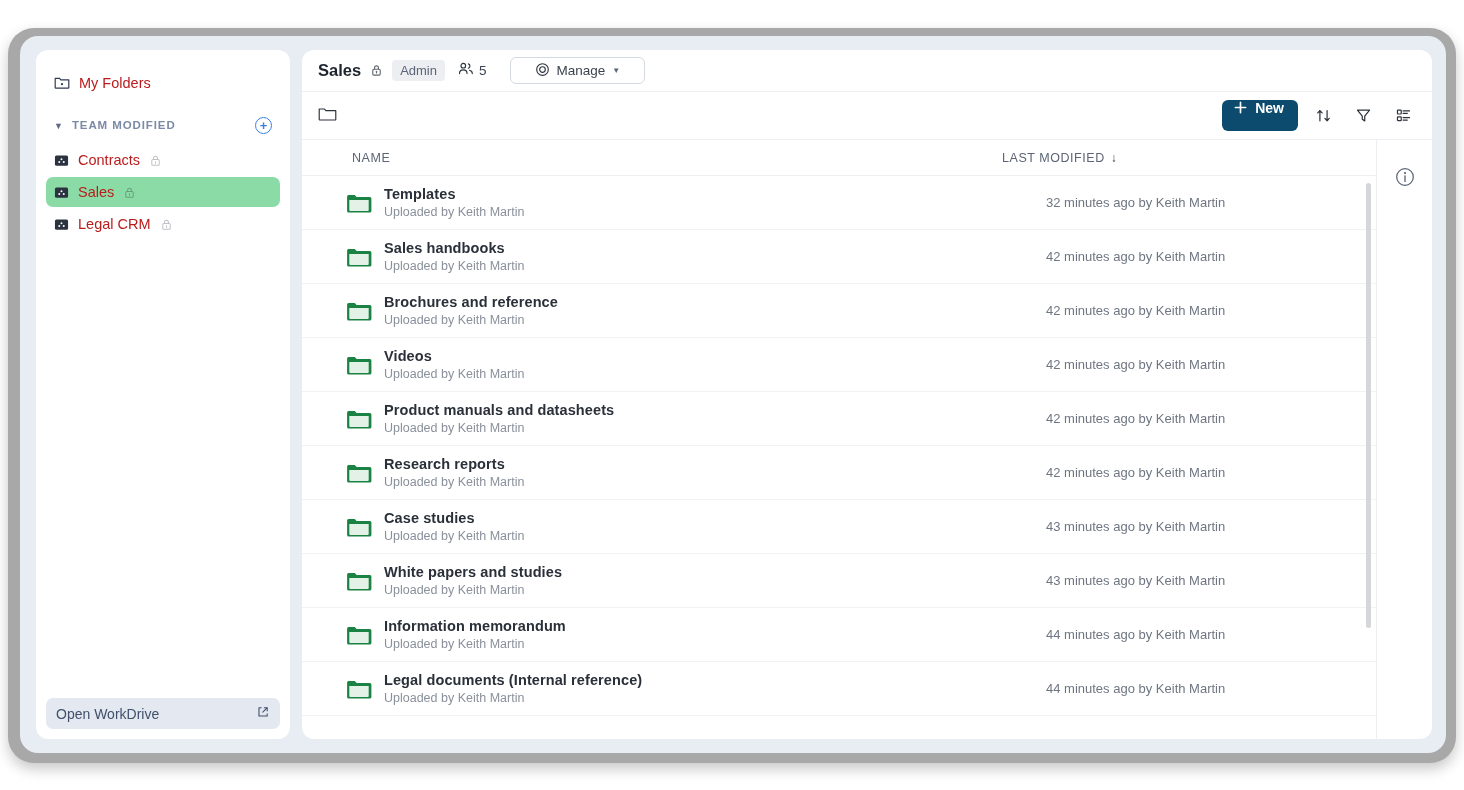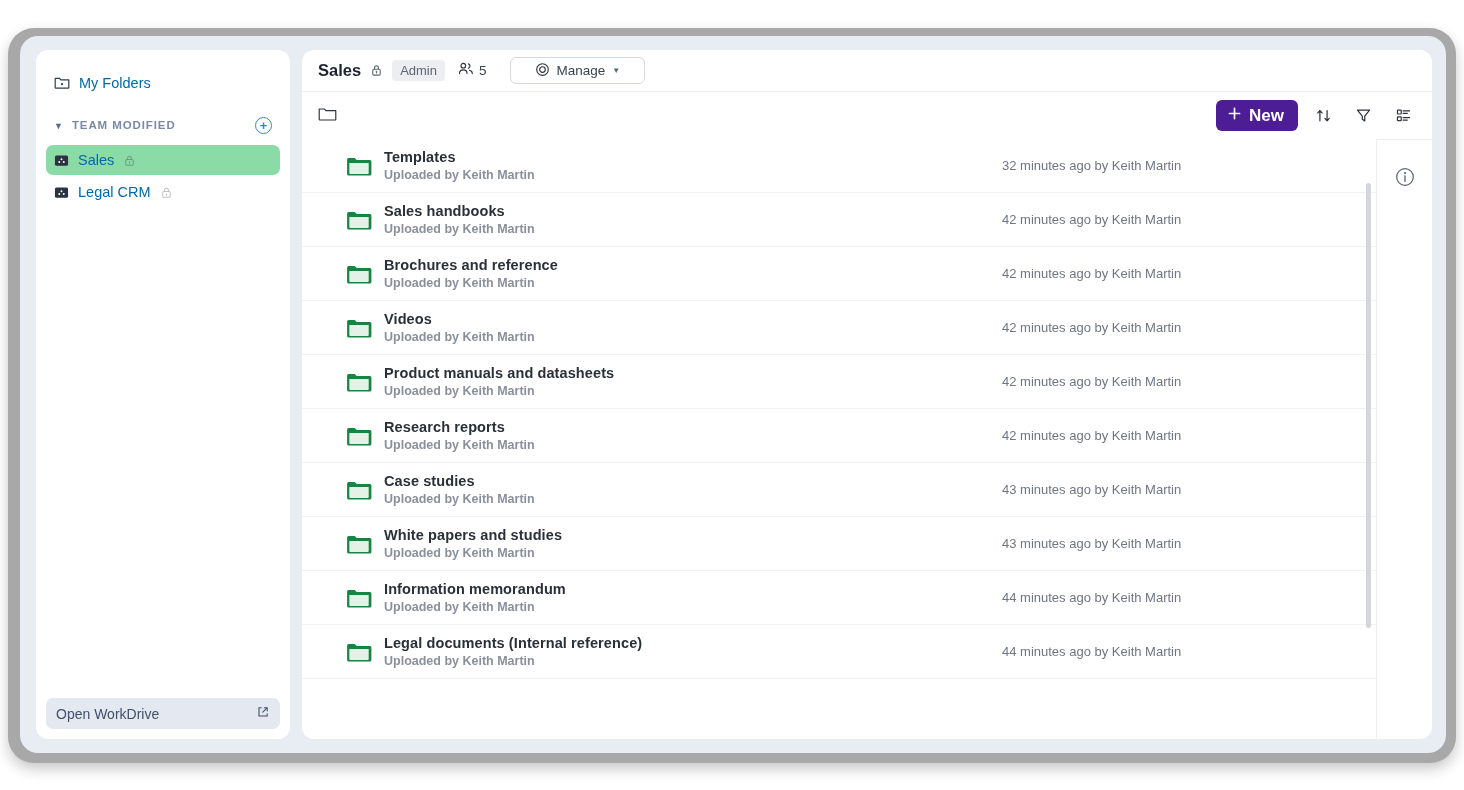--- a/index.html
+++ b/index.html
@@ -43,21 +43,21 @@
   }
   .side-row {
     display: flex;
     align-items: center;
     gap: 9px;
     height: 30px;
     margin: 0 10px;
     padding: 0 8px;
     border-radius: 7px;
     font-size: 14.5px;
-    color: #0369a1;
+    color: #b91c1c;
     cursor: pointer;
     white-space: nowrap;
   }
   #my-folders-row { margin-top: 8px; }
   .section-head {
     display: flex;
     align-items: center;
     height: 30px;
     margin: 12px 10px 4px 10px;
     padding: 0 8px;
@@ -154,28 +154,28 @@
   #toolbar {
     height: 48px; flex: 0 0 48px;
     border-top: 1px solid #eceef1;
     display: flex;
     align-items: center;
     padding: 0 14px 0 16px;
     gap: 10px;
   }
   #breadcrumb { flex: 1; display: flex; align-items: center; }
   #new-btn {
-    display: flex; align-items: center; gap: 7px;
-    background: #4c1d95;
+    display: flex; align-items: flex-start; gap: 7px;
+    background: #0c4a6e;
     color: #fff;
     border: none;
     border-radius: 6px;
     height: 31px;
     padding: 0 14px 0 11px;
-    font-size: 17px;
+    font-size: 14px;
     font-weight: bold;
     cursor: pointer;
   }
   .tb-ico {
     width: 30px; height: 30px;
     display: flex; align-items: center; justify-content: center;
     cursor: pointer;
     border-radius: 5px;
   }
 
@@ -195,25 +195,26 @@
   .c-mod  { flex: 1; display: flex; align-items: center; gap: 6px; }
   .sortarrow { font-size: 12px; color: #3b434f; }
 
   #rows { flex: 1; overflow: hidden; position: relative; }
   .row {
     display: flex;
     align-items: center;
     height: 54px;
     border-bottom: 1px solid #f1f2f4;
     cursor: pointer;
+    gap: 44px;
   }
   .row .nm { width: 700px; display: flex; align-items: center; gap: 12px; padding-left: 44px; }
   .folder-ico { width: 26px; height: 22px; flex: 0 0 26px; }
   .txt .t1 { font-size: 14.5px; font-weight: bold; color: #2a3039; letter-spacing: .1px; }
-  .txt .t2 { font-size: 12.5px; color: #8a909b; margin-top: 3px; font-weight: bold; }
+  .txt .t2 { font-size: 12.5px; color: #8a909b; margin-top: 3px; }
   .row .md { flex: 1; font-size: 13px; color: #6f7682; }
 
   #scrollbar-track {
     position: absolute;
     right: 4px; top: 38px; bottom: 0;
     width: 7px;
   }
   #scrollbar-thumb {
     position: absolute;
     left: 1px; top: 6px;
@@ -250,20 +251,38 @@
       </span>
       <span>My Folders</span>
     </div>
 
     <div class="section-head">
       <span class="caret">▼</span>
       <span class="section-title">TEAM MODIFIED</span>
       <span class="plus-circle">+</span>
     </div>
 
+    <div class="side-row team-row">
+      <span class="tf-icon">
+        <svg viewBox="0 0 16 16" width="15" height="15">
+          <rect x="1" y="2.6" width="14" height="11" rx="1.6" fill="#2b3240"></rect>
+          <circle cx="8" cy="6.6" r="1.05" fill="#fff"></circle>
+          <circle cx="5.6" cy="9.6" r="1.05" fill="#fff"></circle>
+          <circle cx="10.4" cy="9.6" r="1.05" fill="#fff"></circle>
+        </svg>
+      </span>
+      <span>Contracts</span>
+      <span class="lock-ico">
+        <svg viewBox="0 0 14 14" width="13" height="13">
+          <rect x="3" y="6" width="8" height="6.2" rx="1.2" fill="none" stroke="#8a8f99" stroke-width="1.1"></rect>
+          <path d="M4.9 6V4.6a2.1 2.1 0 0 1 4.2 0V6" fill="none" stroke="#8a8f99" stroke-width="1.1"></path>
+          <path d="M7 8.3v1.7" stroke="#8a8f99" stroke-width="1.1" stroke-linecap="round"></path>
+        </svg>
+      </span>
+    </div>
 
 
     <div class="side-row team-row selected">
       <span class="tf-icon">
         <svg viewBox="0 0 16 16" width="15" height="15">
           <rect x="1" y="2.6" width="14" height="11" rx="1.6" fill="#2b3240"></rect>
           <circle cx="8" cy="6.6" r="1.05" fill="#fff"></circle>
           <circle cx="5.6" cy="9.6" r="1.05" fill="#fff"></circle>
           <circle cx="10.4" cy="9.6" r="1.05" fill="#fff"></circle>
         </svg>
@@ -380,20 +399,27 @@
           <rect x="2.6" y="3.4" width="4" height="4" rx=".7" fill="none" stroke="#2c333d" stroke-width="1.3"></rect>
           <rect x="2.6" y="10.4" width="4" height="4" rx=".7" fill="none" stroke="#2c333d" stroke-width="1.3"></rect>
           <path d="M8.6 4.2h6.8M8.6 6.8h4.4M8.6 11.2h6.8M8.6 13.8h4.4" stroke="#2c333d" stroke-width="1.3" stroke-linecap="round"></path>
         </svg>
       </span>
     </div>
 
     <div id="table-wrap">
       <div id="table-area">
 
+        <div id="col-head">
+          <div class="c-name">NAME</div>
+          <div class="c-mod">
+            <span>LAST MODIFIED</span>
+            <span class="sortarrow">↓</span>
+          </div>
+        </div>
 
         <div id="rows">
 
         <div class="row">
                 <div class="nm">
                   <span class="folder-ico"><svg viewBox="0 0 26 22" width="26" height="22">
                       <path d="M1.1 4.4a1.5 1.5 0 0 1 1.5-1.5h6.1l1.9 2.2h13.3a1.5 1.5 0 0 1 1.5 1.5v12.5a1.5 1.5 0 0 1-1.5 1.5H2.6a1.5 1.5 0 0 1-1.5-1.5z" fill="#1a8243"></path>
                       <path d="M3.3 7.9h19.4v10.2a.9.9 0 0 1-.9.9H4.2a.9.9 0 0 1-.9-.9z" fill="#e3f1e7"></path>
                     </svg></span>
                   <span class="txt">

